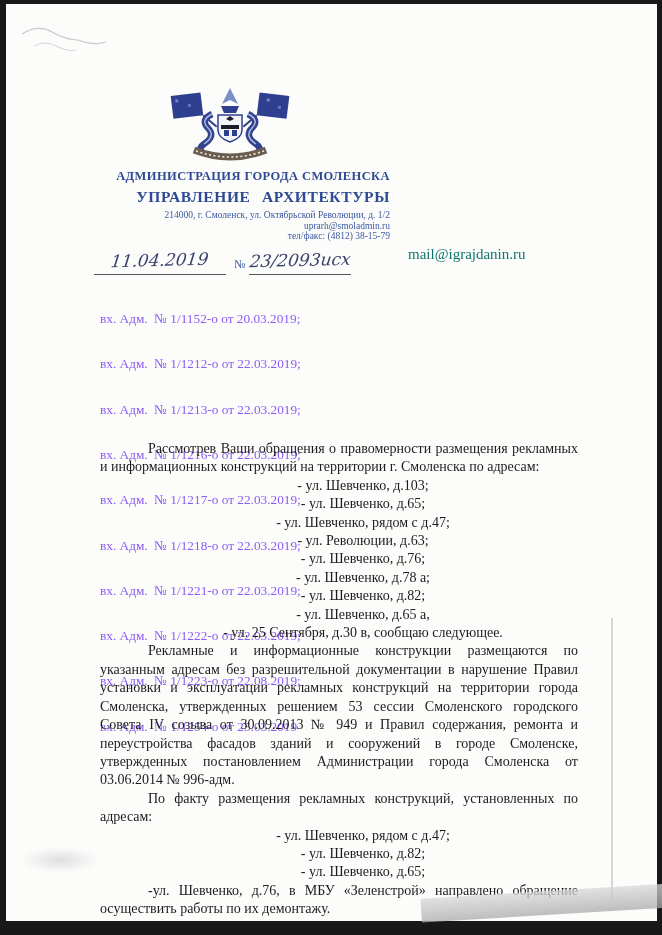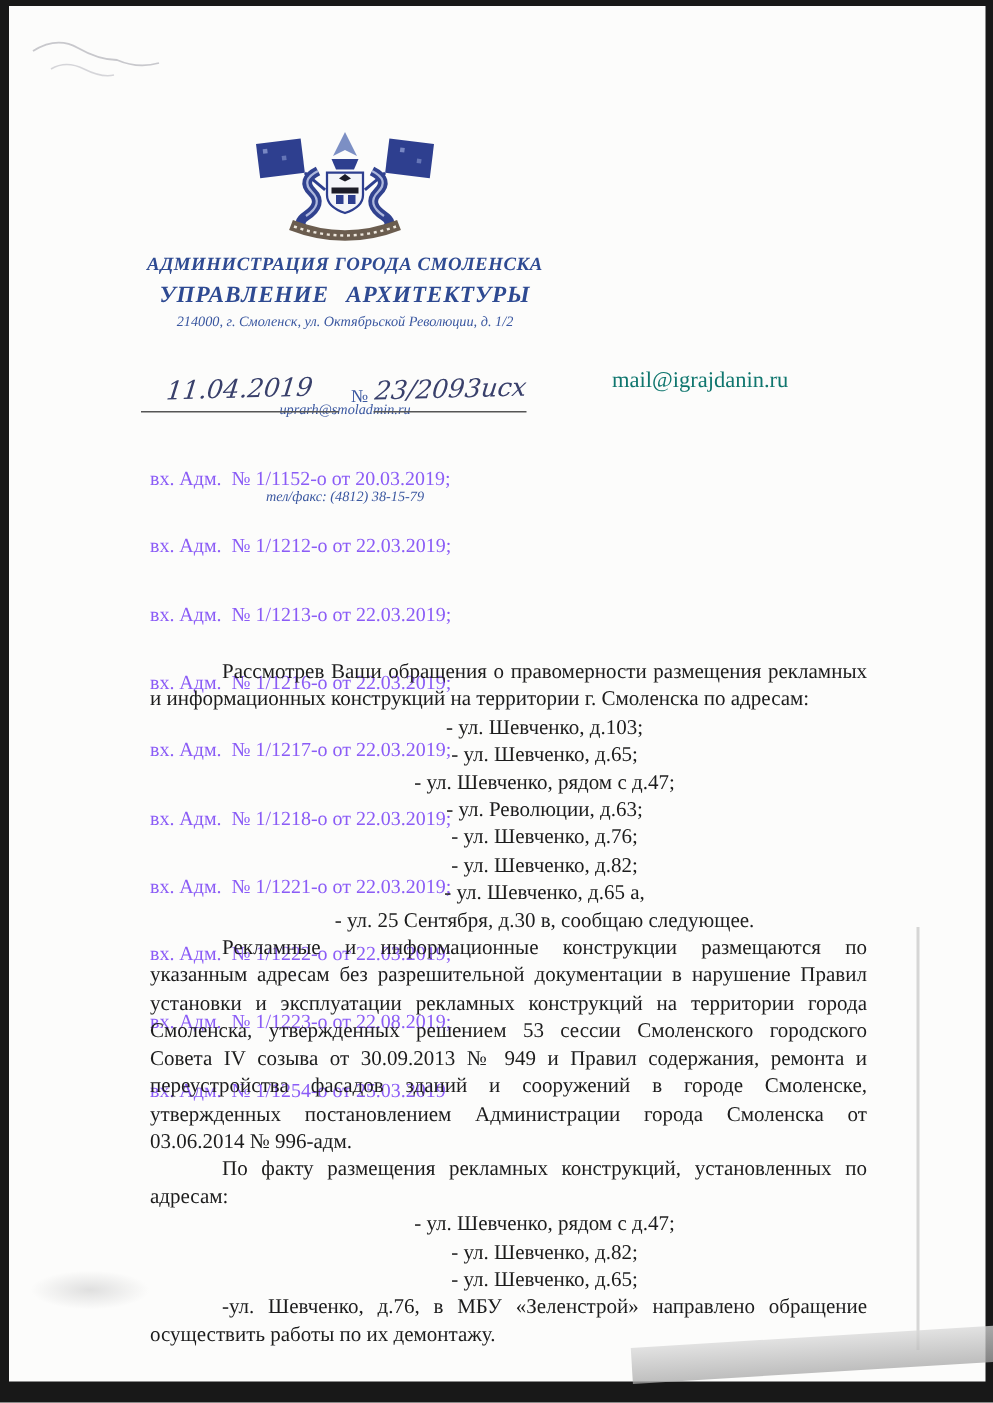--- a/index.html
+++ b/index.html
@@ -9,29 +9,28 @@
     font-family:"Liberation Serif","DejaVu Serif",serif;
   }
   .page{
     position:absolute;left:6px;top:4px;width:651px;height:917px;
     background:#fcfcfb;
   }
   
   .pencil{position:absolute;left:6px;top:8px;}
   
   .header-block{
-    position:absolute;left:64px;top:82px;width:320px;text-align:center;
+    position:absolute;left:64px;top:82px;width:320px;text-align:right;
     color:#2e4a92;
-    font-style:italic;
   }
   .emblem{display:block;margin:0 auto;}
   .org-name{font-size:12.5px;font-weight:bold;letter-spacing:.4px;margin-top:3px;white-space:nowrap;}
   .dept{font-size:15.5px;font-weight:bold;letter-spacing:.6px;word-spacing:7px;line-height:17px;}
   .dept.first{margin-top:4px;}
-  .contact{font-size:9.5px;line-height:10.5px;color:#3a57a0;margin-top:48px;}
+  .contact{font-size:9.5px;line-height:10.5px;color:#3a57a0;}
   .contact.first{margin-top:5px;}
   
   .dateline{position:absolute;left:88px;top:246px;white-space:nowrap;}
   .hw{
     font-family:"DejaVu Serif",serif;font-style:italic;
     color:#39406b;font-size:17px;
   }
   .hw-slot{display:inline-block;border-bottom:1.5px solid #555;text-align:center;
     height:24px;vertical-align:bottom;}
   .slot-date{width:132px;}
@@ -129,20 +128,21 @@
     <div>вх. Адм.  № 1/1254-о от 25.03.2019</div>
   </div>
 
   <div class="body-text">
     <p>Рассмотрев Ваши обращения о правомерности размещения рекламных и информационных конструкций на территории г. Смоленска по адресам:</p>
     <div class="addr-line">- ул. Шевченко, д.103;</div>
     <div class="addr-line">- ул. Шевченко, д.65;</div>
     <div class="addr-line">- ул. Шевченко, рядом с д.47;</div>
     <div class="addr-line">- ул. Революции, д.63;</div>
     <div class="addr-line">- ул. Шевченко, д.76;</div>
+    <div class="addr-line">- ул. Шевченко, д.78 а;</div>
     <div class="addr-line">- ул. Шевченко, д.82;</div>
     <div class="addr-line">- ул. Шевченко, д.65 а,</div>
     <div class="addr-line">- ул. 25 Сентября, д.30 в, сообщаю следующее.</div>
     <p>Рекламные и информационные конструкции размещаются по указанным адресам без разрешительной документации в нарушение Правил установки и эксплуатации рекламных конструкций на территории города Смоленска, утвержденных решением 53 сессии Смоленского городского Совета IV созыва от 30.09.2013 № 949 и Правил содержания, ремонта и переустройства фасадов зданий и сооружений в городе Смоленске, утвержденных постановлением Администрации города Смоленска от 03.06.2014 № 996-адм.</p>
     <p>По факту размещения рекламных конструкций, установленных по адресам:</p>
     <div class="addr-line">- ул. Шевченко, рядом с д.47;</div>
     <div class="addr-line">- ул. Шевченко, д.82;</div>
     <div class="addr-line">- ул. Шевченко, д.65;</div>
     <p>-ул. Шевченко, д.76, в МБУ «Зеленстрой» направлено обращение осуществить работы по их демонтажу.</p>
   </div>

